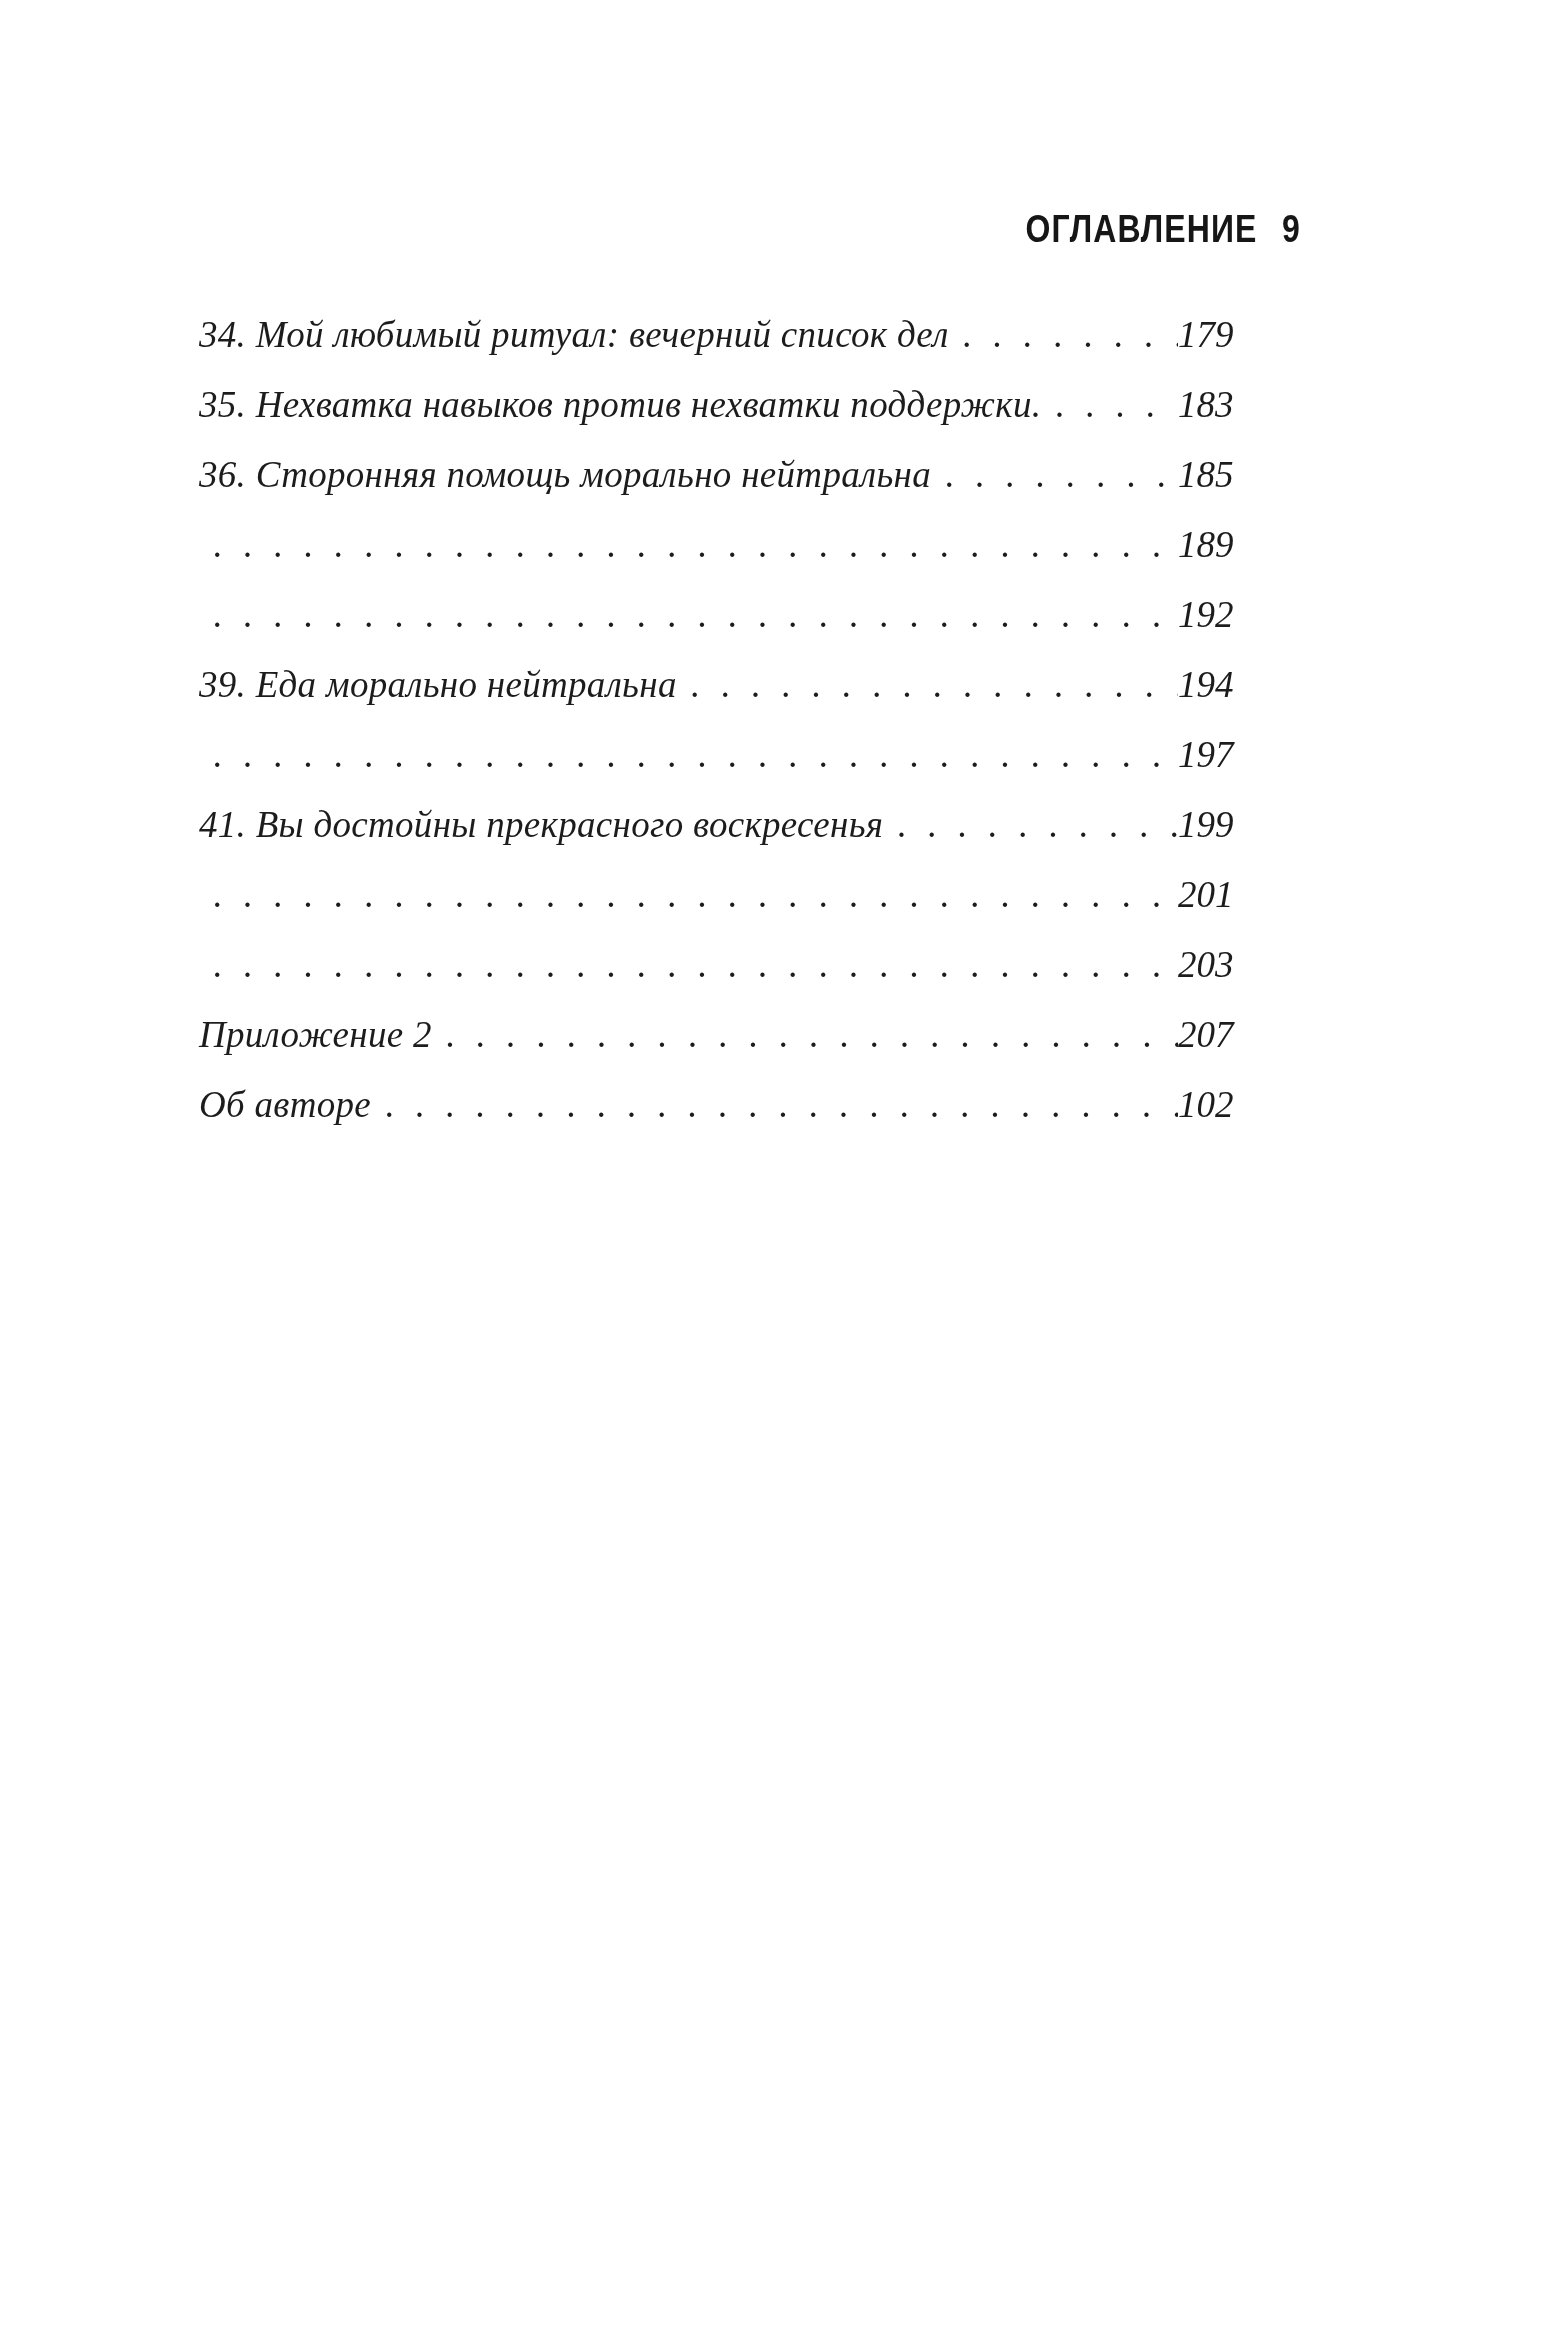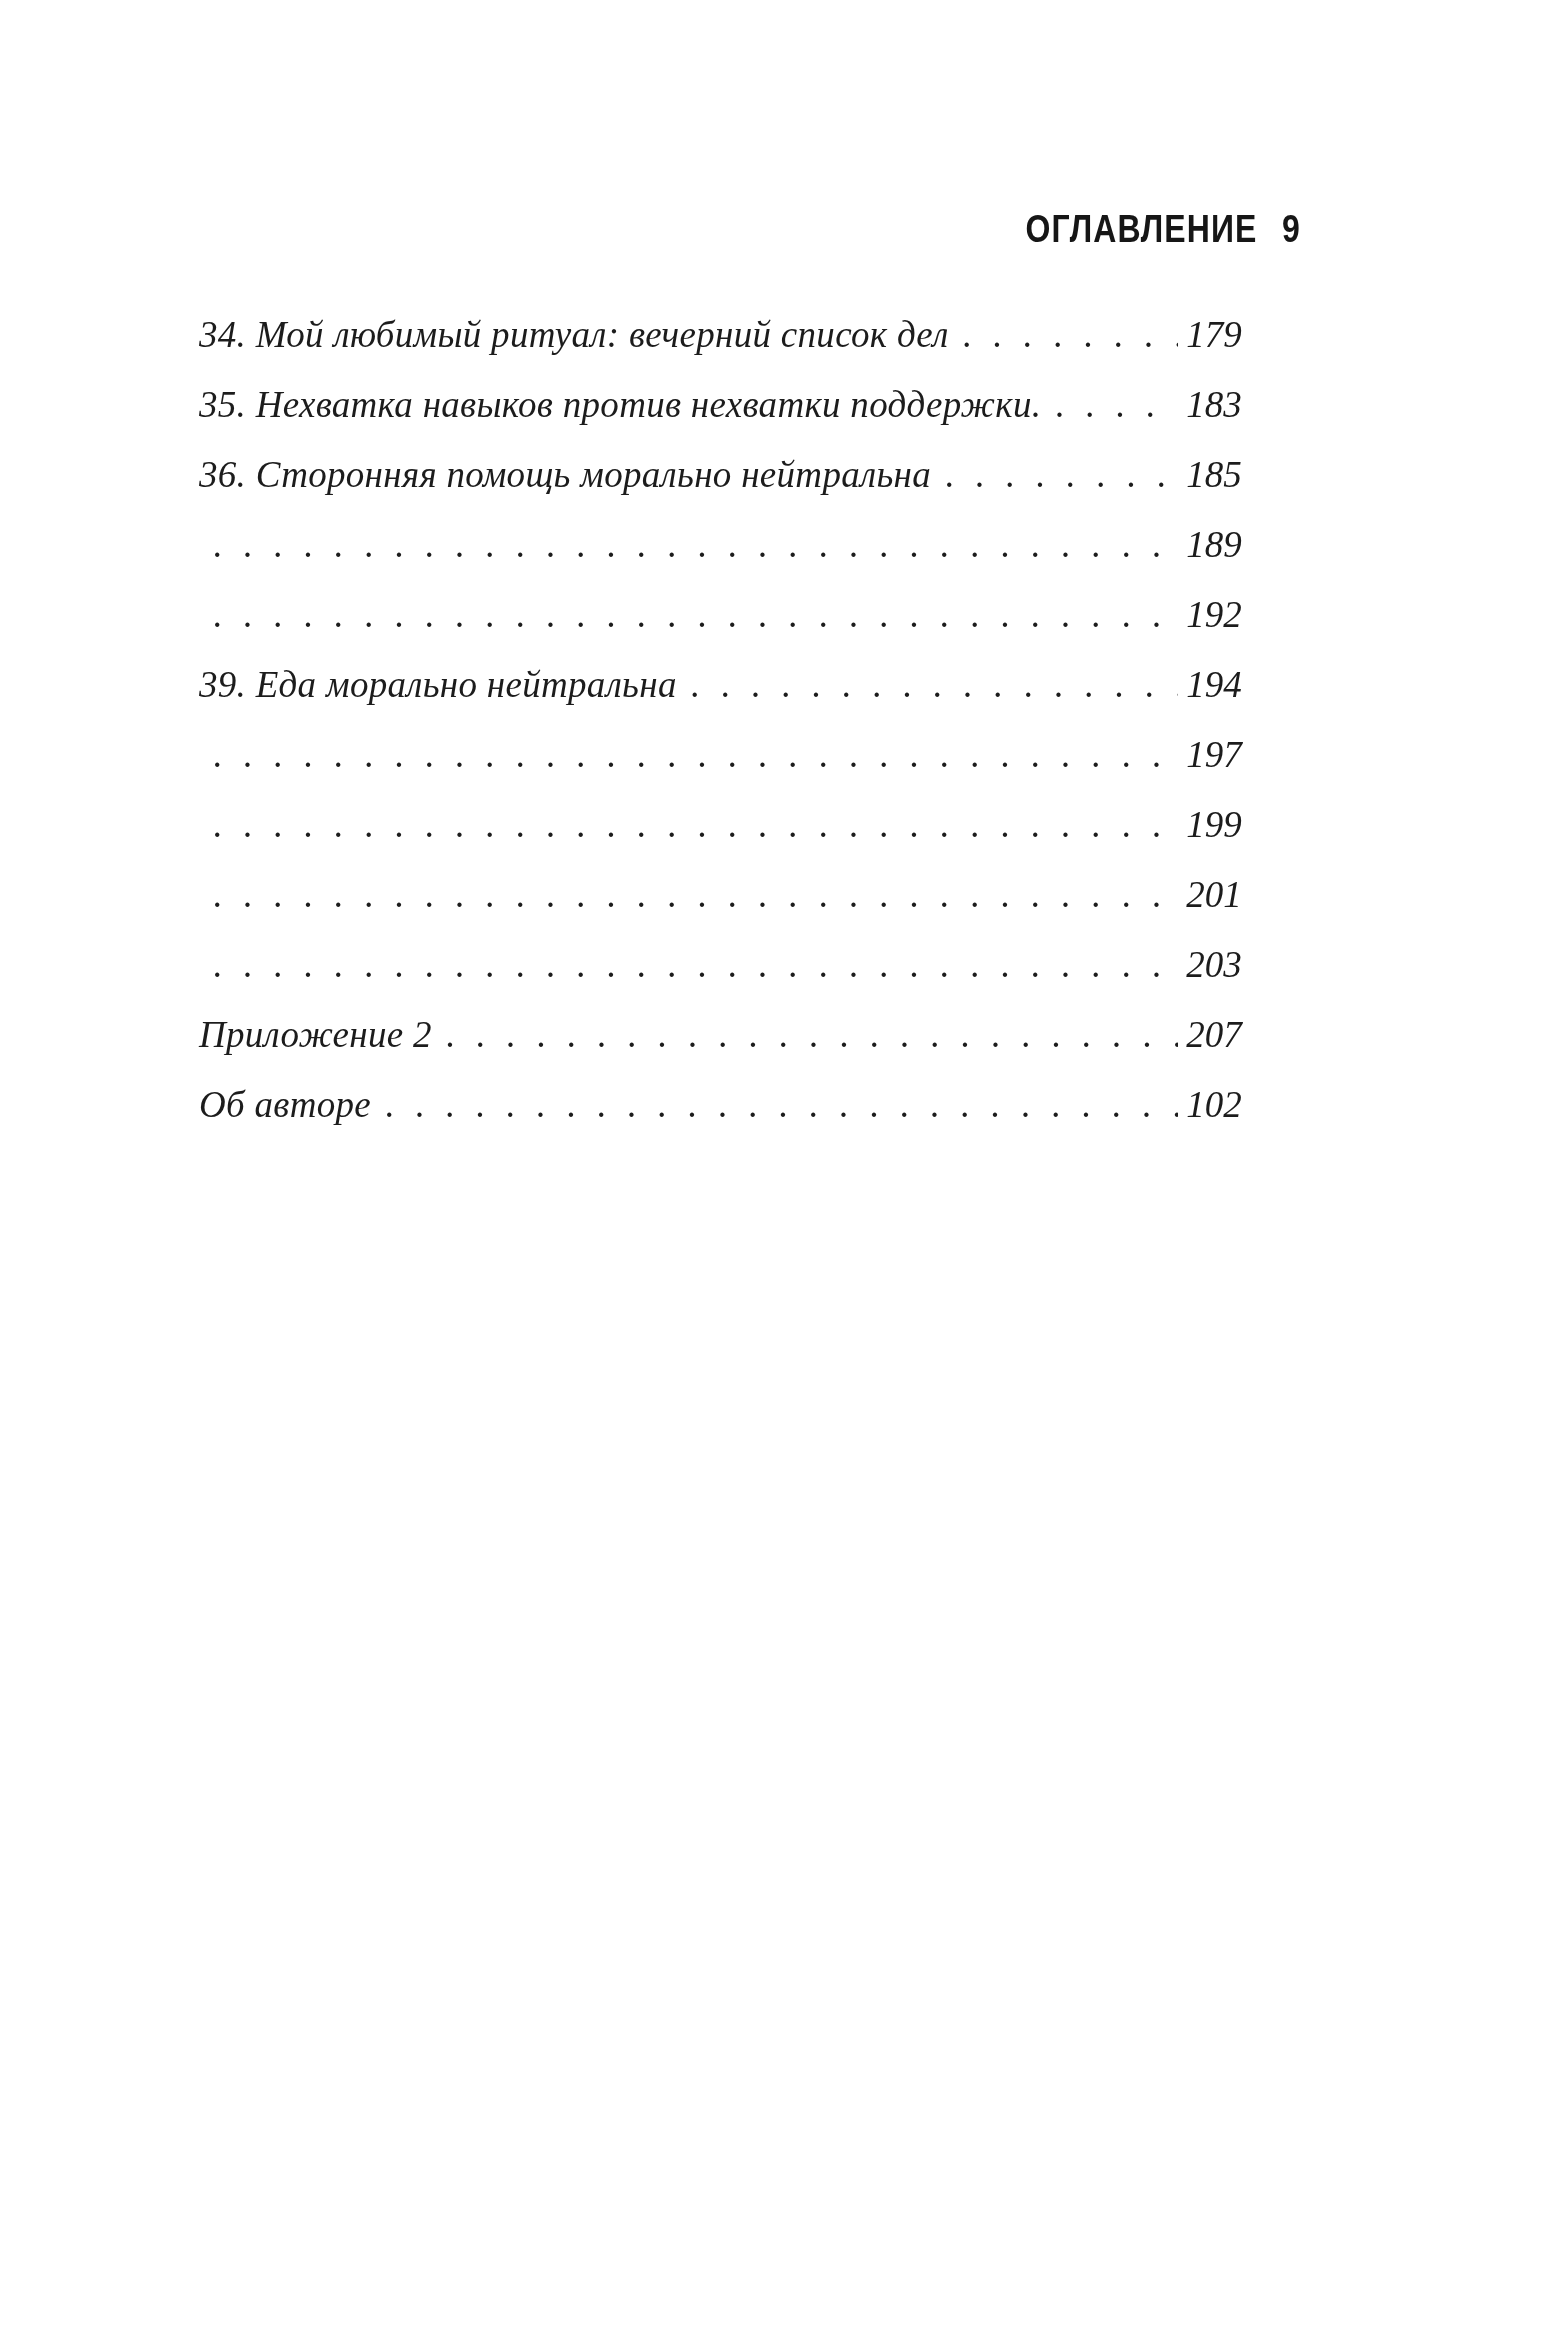--- a/index.html
+++ b/index.html
@@ -64,21 +64,21 @@
     white-space: pre;
     padding-left: 14.4px;
     padding-right: 10.5px;
     letter-spacing: 5.9px;
     color: #1c1c1c;
   }
 
   .toc-page {
     flex: 0 0 auto;
     min-width: 72px;
-    text-align: center;
+    text-align: left;
     white-space: nowrap;
   }
 </style>
 </head>
 <body>
 
 <header class="running-head">
   <span>ОГЛАВЛЕНИЕ</span>
   <span>9</span>
 </header>
@@ -118,20 +118,21 @@
     <span class="dot-leader">. . . . . . . . . . . . . . . . . . . . . . . . . . . . . . . . . . . . . . . . . . . . . . . . . . . . . . . . . . . .</span>
     <span class="toc-page">194</span>
   </div>
 
   <div class="toc-row">
     <span class="dot-leader">. . . . . . . . . . . . . . . . . . . . . . . . . . . . . . . . . . . . . . . . . . . . . . . . . . . . . . . . . . . .</span>
     <span class="toc-page">197</span>
   </div>
 
   <div class="toc-row">
+    <span class="toc-label">41. Вы достойны прекрасного воскресенья</span>
     <span class="dot-leader">. . . . . . . . . . . . . . . . . . . . . . . . . . . . . . . . . . . . . . . . . . . . . . . . . . . . . . . . . . . .</span>
     <span class="toc-page">199</span>
   </div>
 
   <div class="toc-row">
     <span class="dot-leader">. . . . . . . . . . . . . . . . . . . . . . . . . . . . . . . . . . . . . . . . . . . . . . . . . . . . . . . . . . . .</span>
     <span class="toc-page">201</span>
   </div>
 
   <div class="toc-row">

